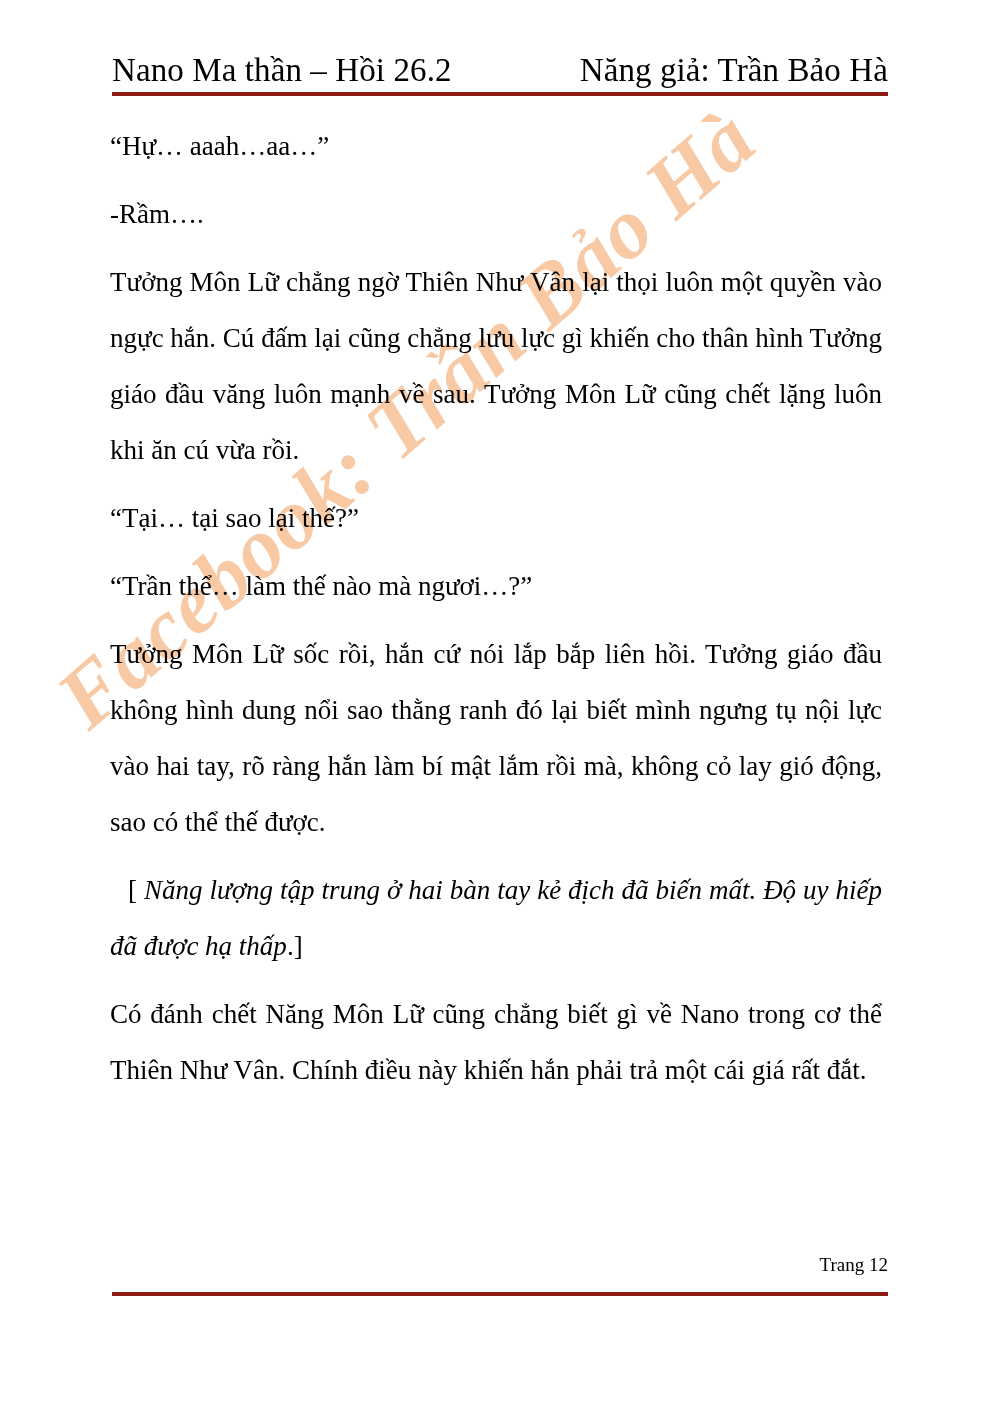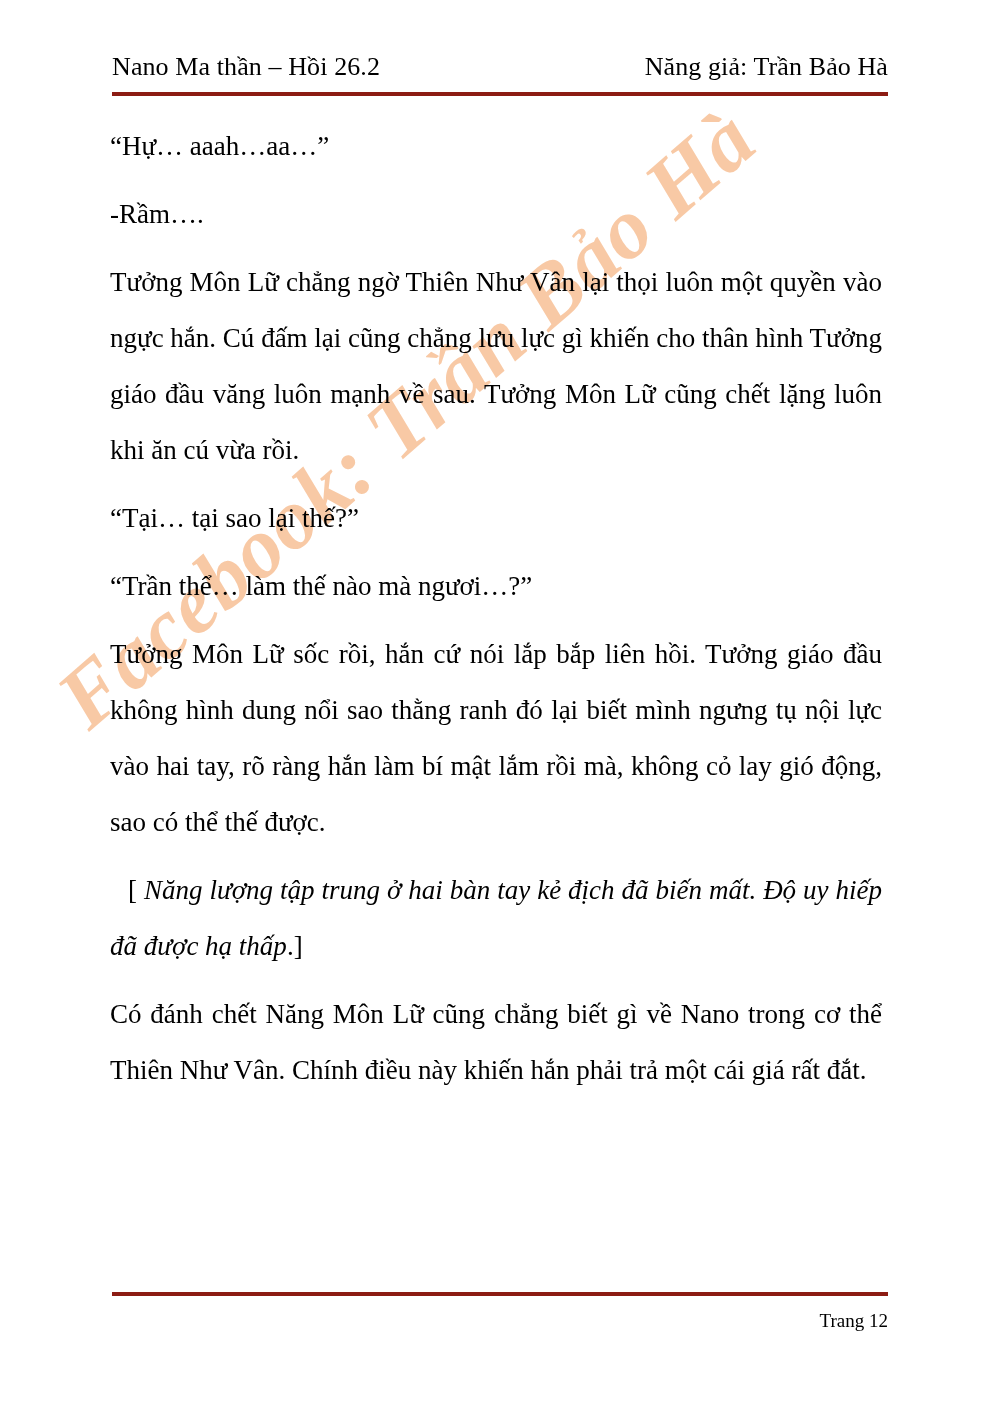--- a/index.html
+++ b/index.html
@@ -23,21 +23,21 @@
   }
   
   .header {
     position: absolute;
     left: 112px;
     top: 52px;
     width: 776px;
     display: flex;
     justify-content: space-between;
     align-items: baseline;
-    font-size: 26px;
+    font-size: 33px;
     letter-spacing: 0.1px;
   }
   .header-left, .header-right {
     white-space: nowrap;
   }
   .header-rule {
     position: absolute;
     left: 112px;
     top: 92px;
     width: 776px;
@@ -67,21 +67,21 @@
     position: absolute;
     left: 0;
     top: 3px;
     width: 100%;
     height: 1px;
     background: #8c1c13;
   }
   .footer {
     position: absolute;
     left: 112px;
-    top: 1310px;
+    top: 1254px;
     width: 776px;
     text-align: right;
     font-size: 19px;
   }
   
   .content {
     position: absolute;
     left: 110px;
     top: 118px;
     width: 772px;

